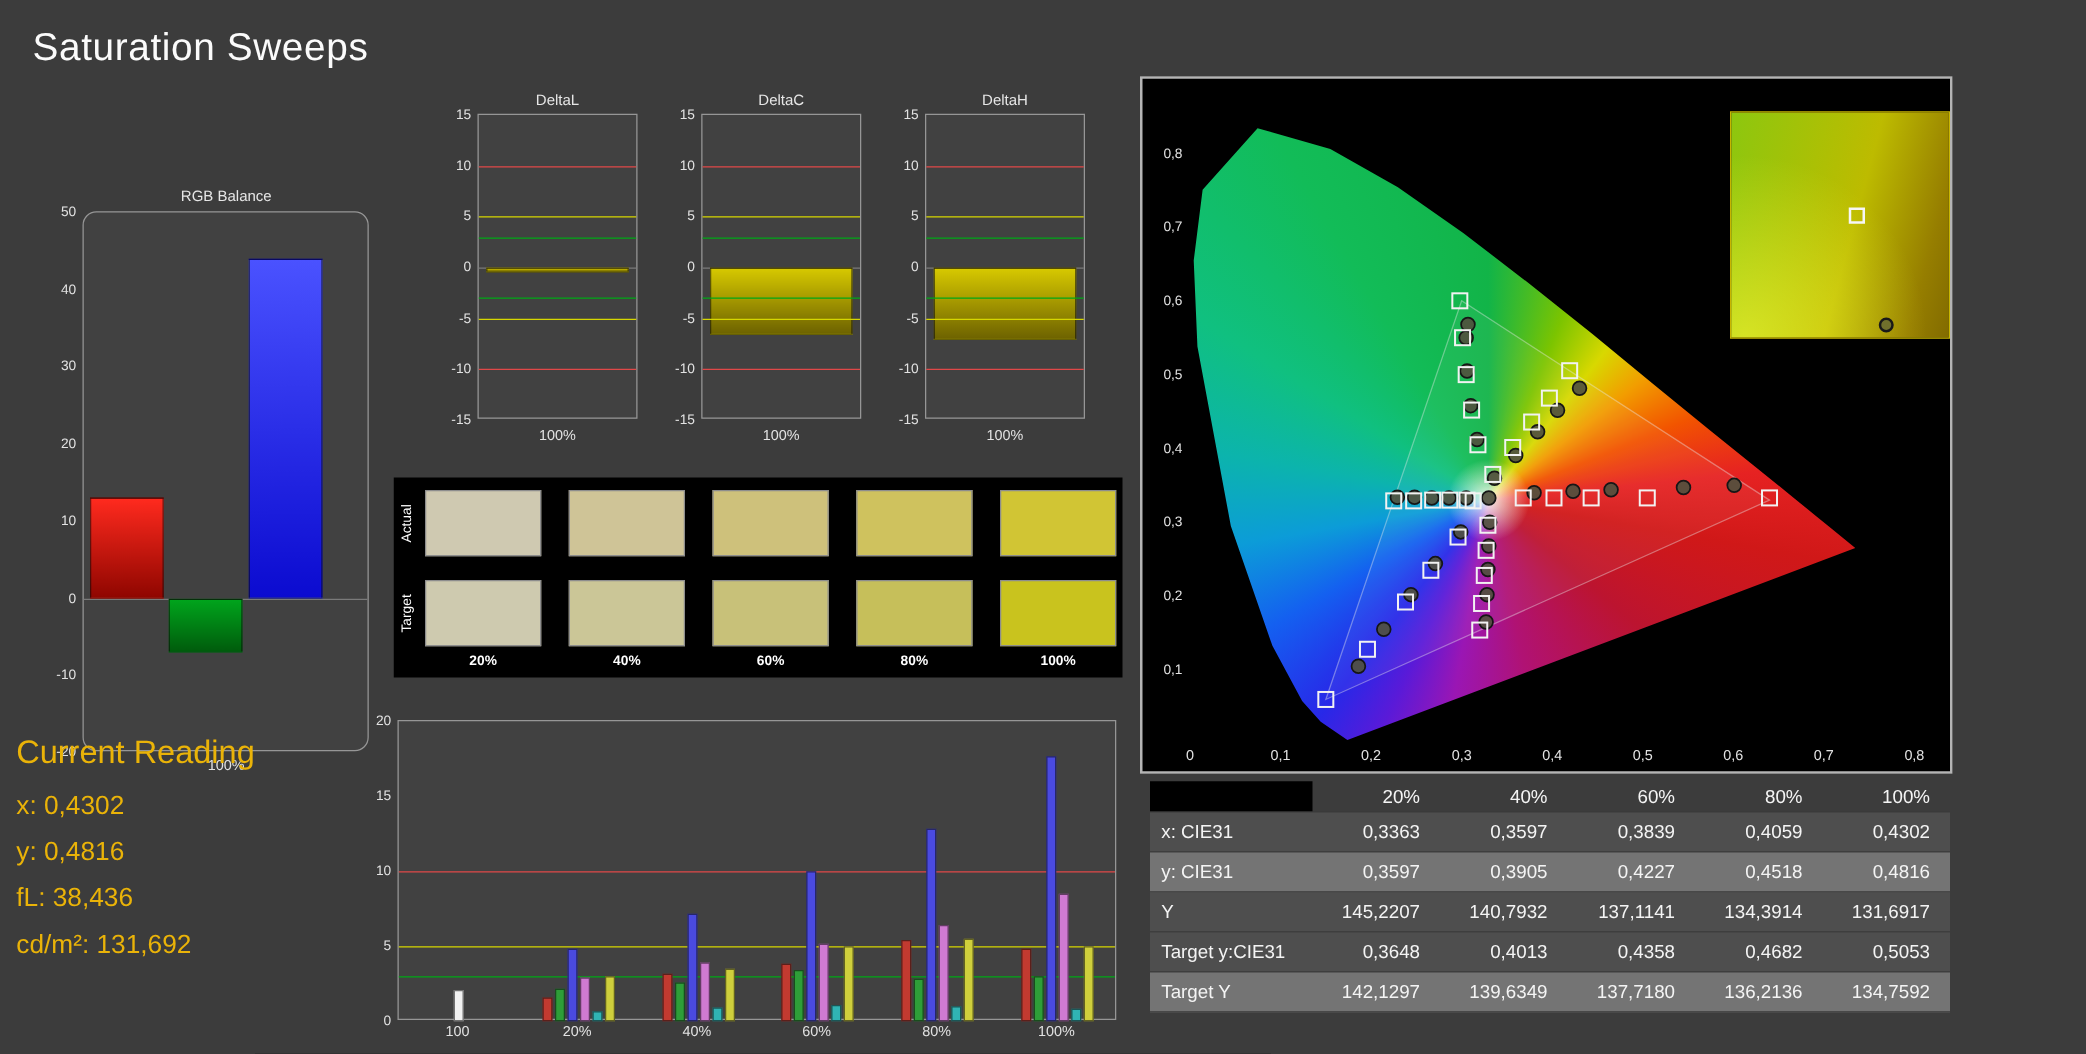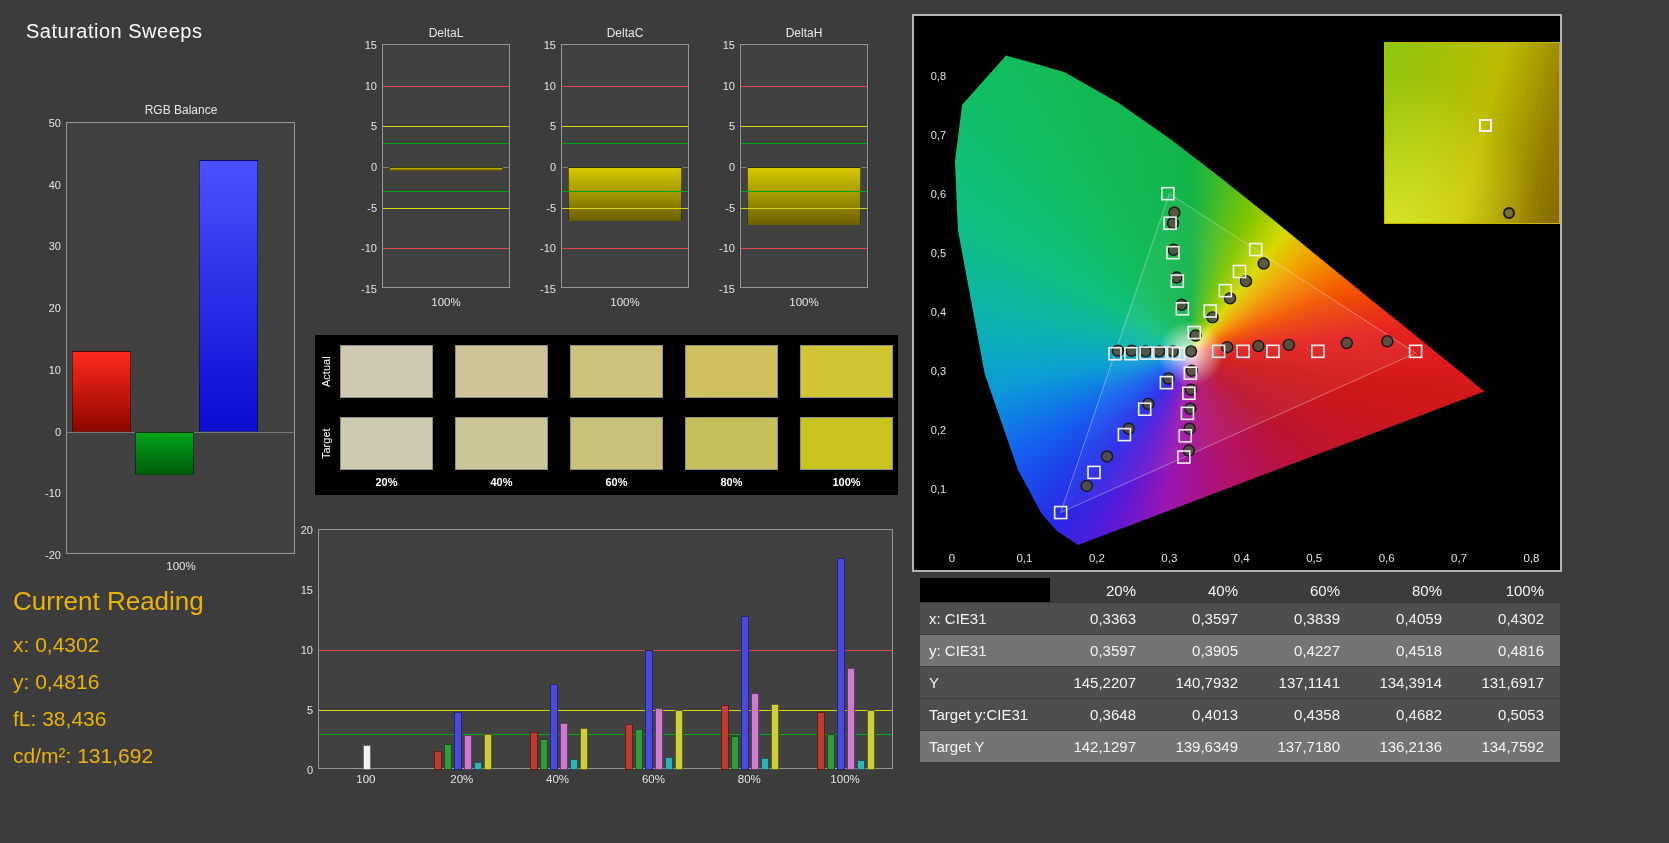--- a/index.html
+++ b/index.html
@@ -1,30 +1,30 @@
 <!DOCTYPE html>
 <html><head>
 <meta charset="utf-8">
 <style>
 *{margin:0;padding:0;box-sizing:border-box;}
 html,body{background:#2a2a2a;}
 #screen{position:relative;width:1669px;height:843px;background:#3c3c3c;font-family:"Liberation Sans",sans-serif;overflow:hidden;}
-#page-title{position:absolute;left:26px;top:20px;font-size:20px;font-weight:400;color:#fbfbfb;letter-spacing:.5px;}
-.panel{position:absolute;}
+#page-title{position:absolute;left:26px;top:20px;font-size:31px;font-weight:400;color:#fbfbfb;letter-spacing:.5px;}
+.panel{position:absolute;margin-top:47px;}
 .chart-title{position:absolute;text-align:center;font-size:12px;color:#e6e6e6;}
 .plot{position:absolute;border:1px solid #969696;background:#414141;}
 .ytick{position:absolute;transform:translateY(-50%);font-size:11px;color:#e2e2e2;text-align:right;}
 .xtick{position:absolute;transform:translateX(-50%);font-size:11.5px;color:#e2e2e2;white-space:nowrap;}
 .zeroline{position:absolute;left:0;width:100%;height:1px;background:#7a7a7a;}
 .refline{position:absolute;left:0;width:100%;height:1px;}
 .bar{position:absolute;border:1px solid rgba(10,10,10,.55);}
 
 #rgb-panel{left:30px;top:100px;width:270px;height:482px;}
 #rgb-title{left:36px;top:3px;width:230px;}
-#rgb-plot{left:36px;top:22px;width:229px;height:432px;}
+#rgb-plot{left:36px;top:22px;width:229px;height:432px;border-radius:11px;}
 #rgb-xlabel{position:absolute;left:36px;top:460px;width:230px;text-align:center;font-size:11.5px;color:#e2e2e2;}
 
 .delta-panel{top:24px;width:165px;height:296px;}
 .dtitle{left:32px;top:2px;width:128px;}
 .delta-plot{left:32px;top:20px;width:128px;height:244px;}
 .dxlabel{position:absolute;left:32px;top:272px;width:128px;text-align:center;font-size:11.5px;color:#e2e2e2;}
 
 #swatch-panel{left:315px;top:335px;width:583px;height:160px;background:#000;}
 .rowlabel{position:absolute;left:3px;width:16px;height:53px;writing-mode:vertical-rl;transform:rotate(180deg);display:flex;align-items:center;justify-content:center;font-size:11px;color:#fff;}
 .swatch{position:absolute;width:93px;height:53px;border:1px solid #8d8d8d;}

